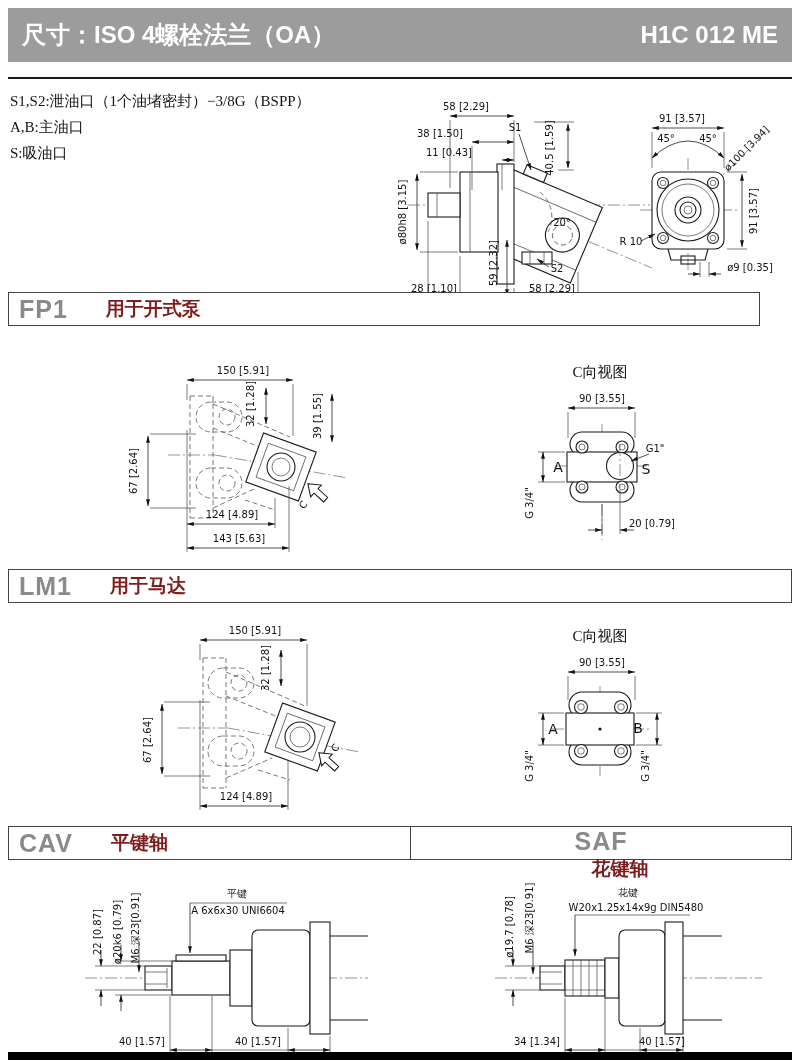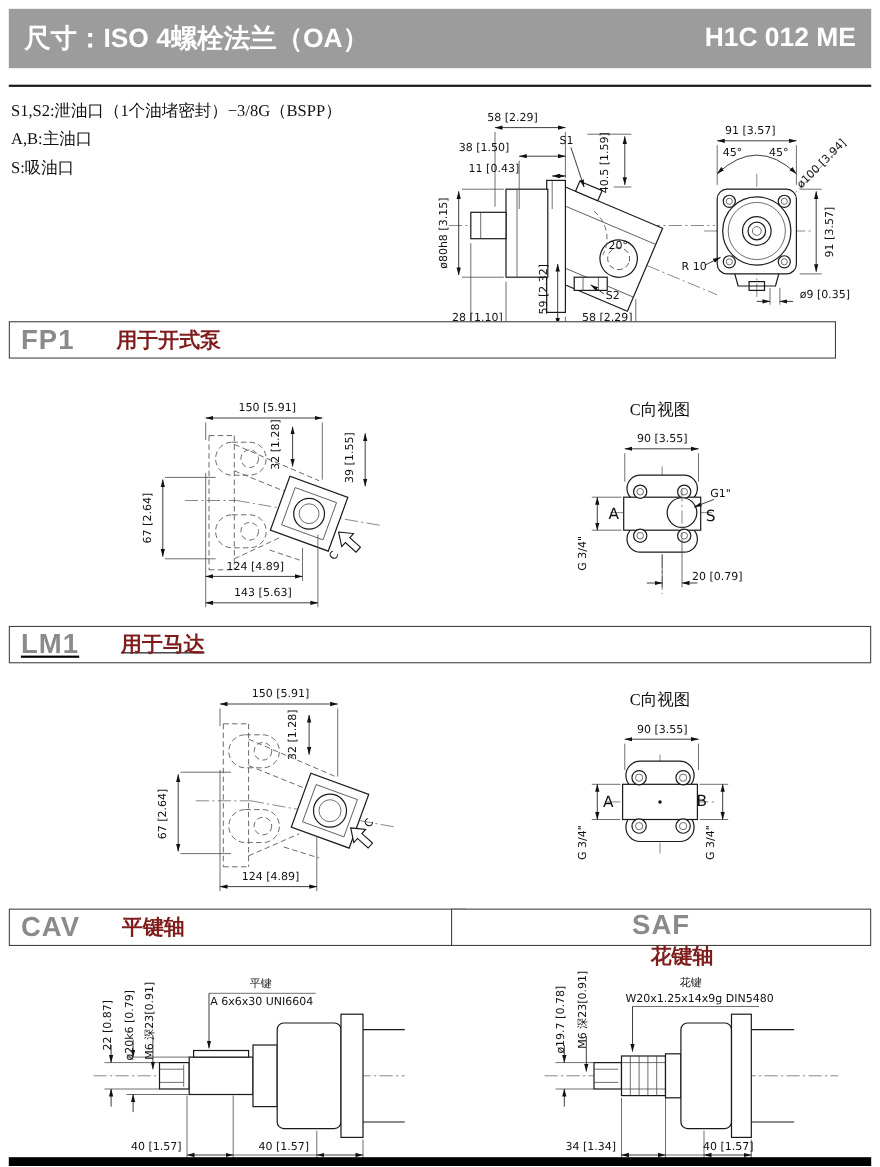--- a/index.html
+++ b/index.html
@@ -244,21 +244,21 @@
       <line class="dim" x1="543" y1="452" x2="543" y2="482"></line>
       <text x="533" y="503" text-anchor="middle" transform="rotate(-90 533 503)">G 3/4"</text>
       <line class="tn" x1="602" y1="504" x2="602" y2="534"></line>
       <line class="tn" x1="620" y1="490" x2="620" y2="534"></line>
       <line class="dime" x1="588" y1="530" x2="602" y2="530"></line>
       <line class="dime" x1="634" y1="530" x2="620" y2="530"></line>
       <text x="652" y="527" text-anchor="middle">20 [0.79]</text>
     </g>
   </svg>
 
-  <div class="secbox" style="left:8px;top:569px;width:784px;text-decoration:underline;">
+  <div class="secbox" style="left:8px;top:569px;width:784px;">
     <span class="seccode">LM1</span>
     <span class="sectitle">用于马达</span>
   </div>
 
   <svg style="left:0px;top:615px;" width="800" height="200" viewBox="0 615 800 200">
     <g>
       <line class="cl" x1="178" y1="728" x2="228" y2="728"></line>
       <line class="cl" x1="228" y1="728" x2="360" y2="752"></line>
       <line class="hd" x1="203" y1="658" x2="203" y2="788"></line>
       <line class="hd" x1="226" y1="658" x2="226" y2="788"></line>

